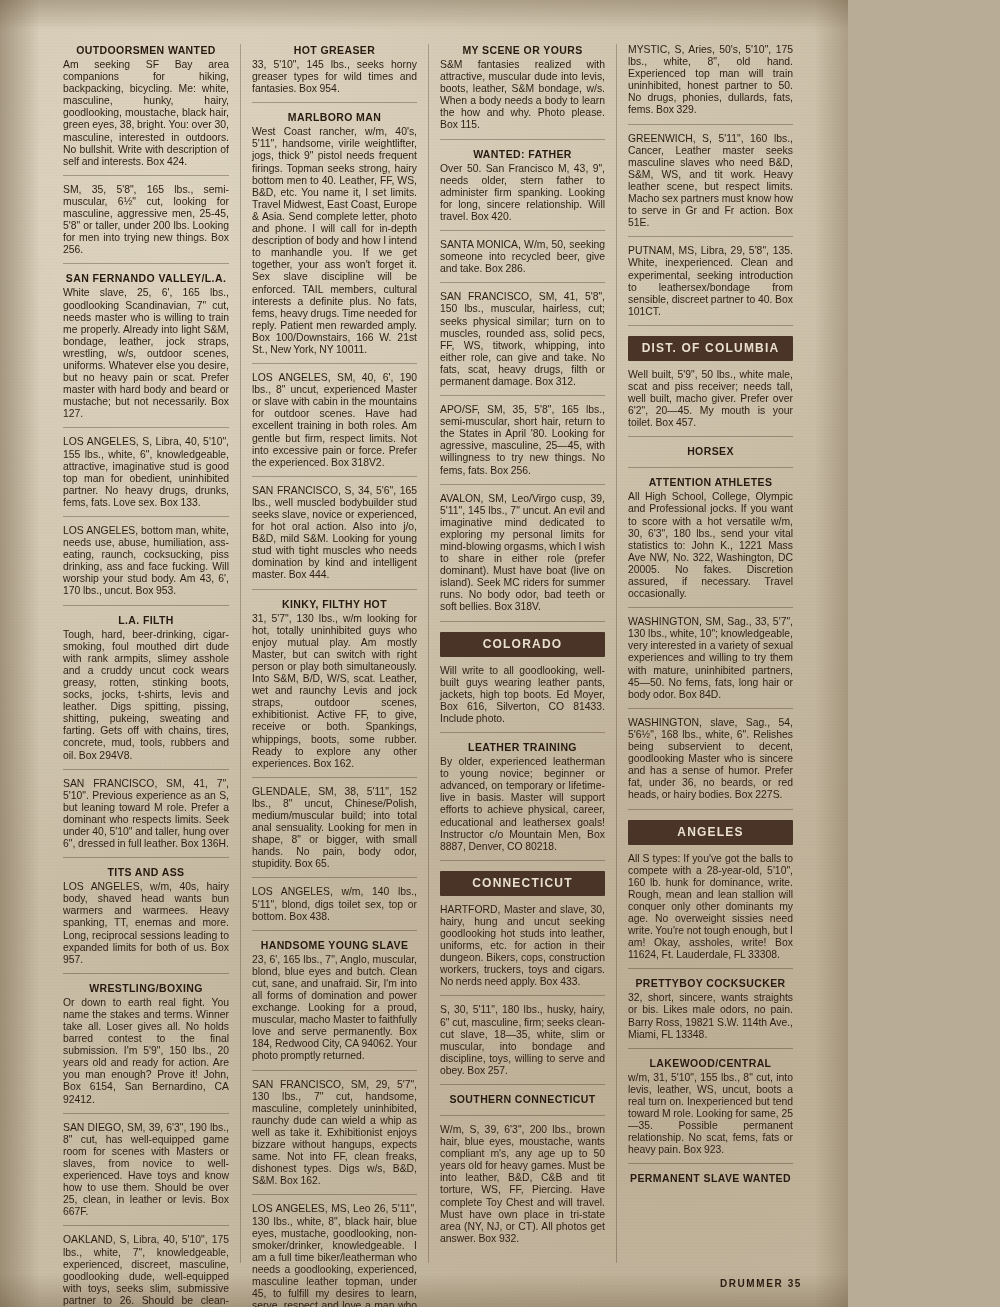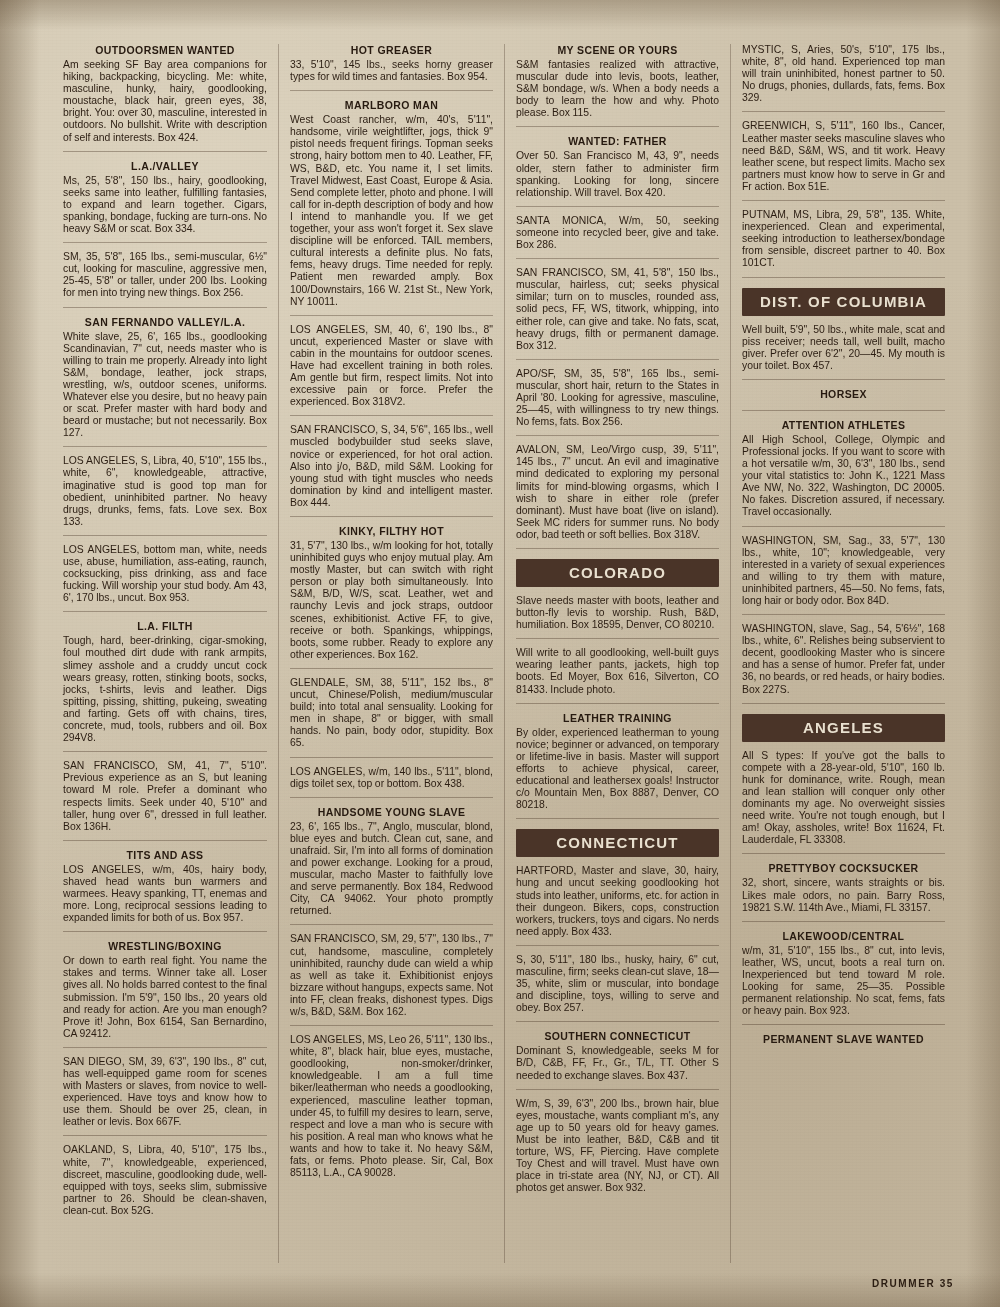--- a/index.html
+++ b/index.html
@@ -5,21 +5,21 @@
   html, body {
     margin: 0;
     padding: 0;
     background: #b9ac96;
   }
   body {
     font-family: "Liberation Sans", sans-serif;
   }
   .page {
     position: relative;
-    width: 1000px;
+    width: 848px;
     height: 1307px;
     background: #cbbfa8;
     background-image:
       radial-gradient(circle at 20% 15%, rgba(255,250,235,0.35), rgba(255,250,235,0) 55%),
       radial-gradient(circle at 80% 80%, rgba(120,95,60,0.18), rgba(120,95,60,0) 60%);
     overflow: hidden;
     box-sizing: border-box;
     padding-left: 24px;
   }
   .paper-noise {
@@ -72,21 +72,21 @@
     margin: 0;
     hyphens: auto;
     -webkit-hyphens: auto;
     word-spacing: -0.3px;
   }
   .state-head {
     background: #4a3428;
     color: #e9e0cf;
     text-align: center;
     font-weight: bold;
-    font-size: 15px;
+    font-size: 12px;
     letter-spacing: 1.2px;
     padding: 5px 0 6px 0;
     margin: 10px 0 8px 0;
     border-radius: 1px;
   }
   .footer {
     position: absolute;
     right: 46px;
     bottom: 18px;
     font-size: 10px;
@@ -129,24 +129,20 @@
   <div class="edge-dark-bottom"></div>
   <div class="edge-dark-right"></div>
 
   <div class="columns" id="columns">
       <div class="col">
         <div class="entry">
           <div class="etitle">OUTDOORSMEN WANTED</div>
           <p class="ebody">Am seeking SF Bay area companions for hiking, backpacking, bicycling. Me: white, masculine, hunky, hairy, goodlooking, moustache, black hair, green eyes, 38, bright. You: over 30, masculine, interested in outdoors. No bullshit. Write with description of self and interests. Box 424.</p>
         </div>
         <div class="entry">
-          <div class="etitle">L.A./VALLEY</div>
-          <p class="ebody">Ms, 25, 5'8", 150 lbs., hairy, goodlooking, seeks same into leather, fulfilling fantasies, to expand and learn together. Cigars, spanking, bondage, fucking are turn-ons. No heavy S&amp;M or scat. Box 334.</p>
-        </div>
-        <div class="entry">
           <p class="ebody">SM, 35, 5'8", 165 lbs., semi-muscular, 6½" cut, looking for masculine, aggressive men, 25-45, 5'8" or taller, under 200 lbs. Looking for men into trying new things. Box 256.</p>
         </div>
         <div class="entry">
           <div class="etitle">SAN FERNANDO VALLEY/L.A.</div>
           <p class="ebody">White slave, 25, 6', 165 lbs., goodlooking Scandinavian, 7" cut, needs master who is willing to train me properly. Already into light S&amp;M, bondage, leather, jock straps, wrestling, w/s, outdoor scenes, uniforms. Whatever else you desire, but no heavy pain or scat. Prefer master with hard body and beard or mustache; but not necessarily. Box 127.</p>
         </div>
         <div class="entry">
           <p class="ebody">LOS ANGELES, S, Libra, 40, 5'10", 155 lbs., white, 6", knowledgeable, attractive, imaginative stud is good top man for obedient, uninhibited partner. No heavy drugs, drunks, fems, fats. Love sex. Box 133.</p>
         </div>
         <div class="entry">
@@ -226,39 +222,35 @@
           <p class="ebody">SAN FRANCISCO, SM, 41, 5'8", 150 lbs., muscular, hairless, cut; seeks physical similar; turn on to muscles, rounded ass, solid pecs, FF, WS, titwork, whipping, into either role, can give and take. No fats, scat, heavy drugs, filth or permanent damage. Box 312.</p>
         </div>
         <div class="entry">
           <p class="ebody">APO/SF, SM, 35, 5'8", 165 lbs., semi-muscular, short hair, return to the States in April '80. Looking for agressive, masculine, 25—45, with willingness to try new things. No fems, fats. Box 256.</p>
         </div>
         <div class="entry">
           <p class="ebody">AVALON, SM, Leo/Virgo cusp, 39, 5'11", 145 lbs., 7" uncut. An evil and imaginative mind dedicated to exploring my personal limits for mind-blowing orgasms, which I wish to share in either role (prefer dominant). Must have boat (live on island). Seek MC riders for summer runs. No body odor, bad teeth or soft bellies. Box 318V.</p>
         </div>
         <div class="state-head">COLORADO</div>
         <div class="entry">
-          <p class="ebody">Slave needs master with boots, leather and button-fly levis to worship. Rush, B&amp;D, humiliation. Box 18595, Denver, CO 80210.</p>
-        </div>
-        <div class="entry">
           <p class="ebody">Will write to all goodlooking, well-built guys wearing leather pants, jackets, high top boots. Ed Moyer, Box 616, Silverton, CO 81433. Include photo.</p>
         </div>
         <div class="entry">
           <div class="etitle">LEATHER TRAINING</div>
           <p class="ebody">By older, experienced leatherman to young novice; beginner or advanced, on temporary or lifetime-live in basis. Master will support efforts to achieve physical, career, educational and leathersex goals! Instructor c/o Mountain Men, Box 8887, Denver, CO 80218.</p>
         </div>
         <div class="state-head">CONNECTICUT</div>
         <div class="entry">
           <p class="ebody">HARTFORD, Master and slave, 30, hairy, hung and uncut seeking goodlooking hot studs into leather, uniforms, etc. for action in their dungeon. Bikers, cops, construction workers, truckers, toys and cigars. No nerds need apply. Box 433.</p>
         </div>
         <div class="entry">
           <p class="ebody">S, 30, 5'11", 180 lbs., husky, hairy, 6" cut, masculine, firm; seeks clean-cut slave, 18—35, white, slim or muscular, into bondage and discipline, toys, willing to serve and obey. Box 257.</p>
         </div>
         <div class="entry">
           <div class="etitle">SOUTHERN CONNECTICUT</div>
-          <p class="ebody">Dominant S, knowledgeable, seeks M for B/D, C&amp;B, FF, Fr., Gr., T/L, TT. Other S needed to exchange slaves. Box 437.</p>
         </div>
         <div class="entry">
           <p class="ebody">W/m, S, 39, 6'3", 200 lbs., brown hair, blue eyes, moustache, wants compliant m's, any age up to 50 years old for heavy games. Must be into leather, B&amp;D, C&amp;B and tit torture, WS, FF, Piercing. Have complete Toy Chest and will travel. Must have own place in tri-state area (NY, NJ, or CT). All photos get answer. Box 932.</p>
         </div>
       </div>
       <div class="col">
         <div class="entry">
           <p class="ebody">MYSTIC, S, Aries, 50's, 5'10", 175 lbs., white, 8", old hand. Experienced top man will train uninhibited, honest partner to 50. No drugs, phonies, dullards, fats, fems. Box 329.</p>
         </div>
         <div class="entry">
@@ -283,21 +275,21 @@
         </div>
         <div class="entry">
           <p class="ebody">WASHINGTON, slave, Sag., 54, 5'6½", 168 lbs., white, 6". Relishes being subservient to decent, goodlooking Master who is sincere and has a sense of humor. Prefer fat, under 36, no beards, or red heads, or hairy bodies. Box 227S.</p>
         </div>
         <div class="state-head">ANGELES</div>
         <div class="entry">
           <p class="ebody">All S types: If you've got the balls to compete with a 28-year-old, 5'10", 160 lb. hunk for dominance, write. Rough, mean and lean stallion will conquer only other dominants my age. No overweight sissies need write. You're not tough enough, but I am! Okay, assholes, write! Box 11624, Ft. Lauderdale, FL 33308.</p>
         </div>
         <div class="entry">
           <div class="etitle">PRETTYBOY COCKSUCKER</div>
-          <p class="ebody">32, short, sincere, wants straights or bis. Likes male odors, no pain. Barry Ross, 19821 S.W. 114th Ave., Miami, FL 33157.</p>
+          <p class="ebody">32, short, sincere, wants straights or bis. Likes male odors, no pain. Barry Ross, 19821 S.W. 114th Ave., Miami, FL 13348.</p>
         </div>
         <div class="entry">
           <div class="etitle">LAKEWOOD/CENTRAL</div>
           <p class="ebody">w/m, 31, 5'10", 155 lbs., 8" cut, into levis, leather, WS, uncut, boots a real turn on. Inexperienced but tend toward M role. Looking for same, 25—35. Possible permanent relationship. No scat, fems, fats or heavy pain. Box 923.</p>
         </div>
         <div class="entry">
           <div class="etitle">PERMANENT SLAVE WANTED</div>
         </div>
       </div>
     </div>

